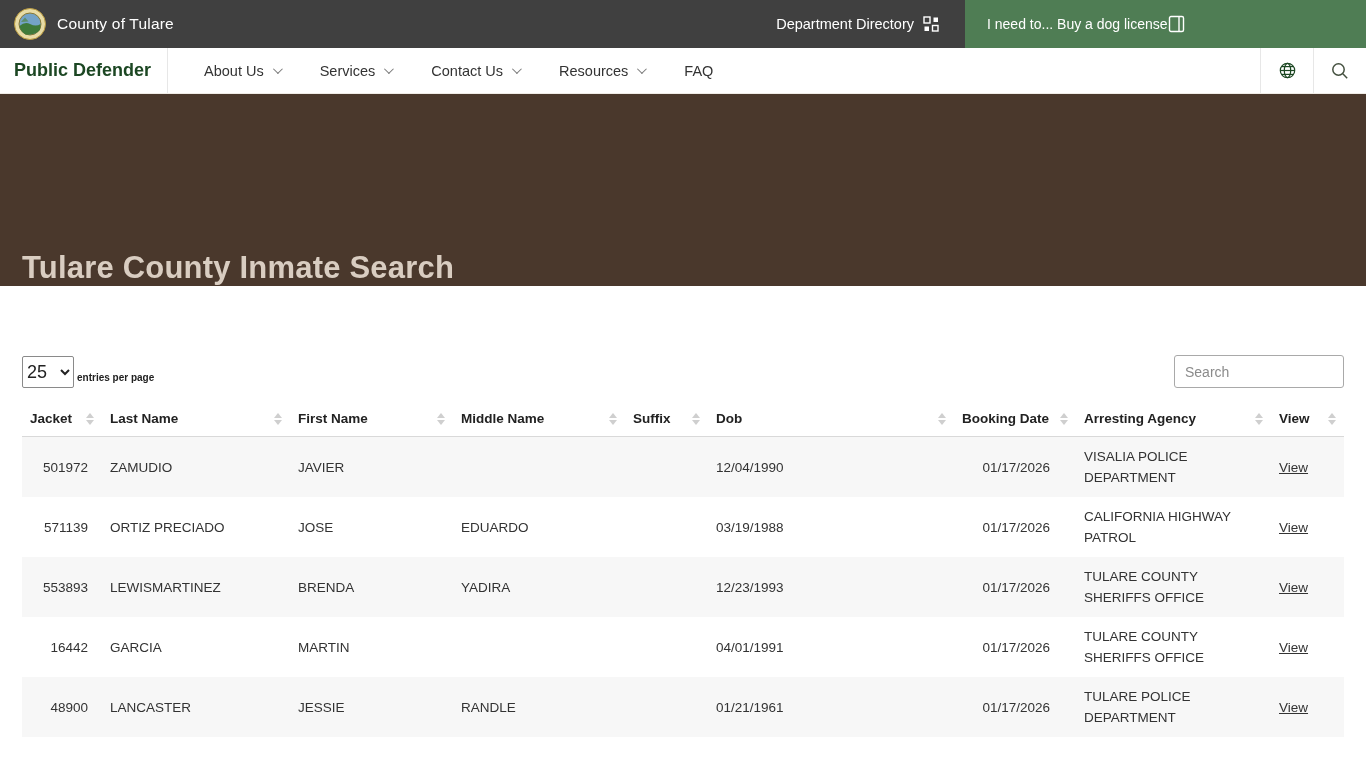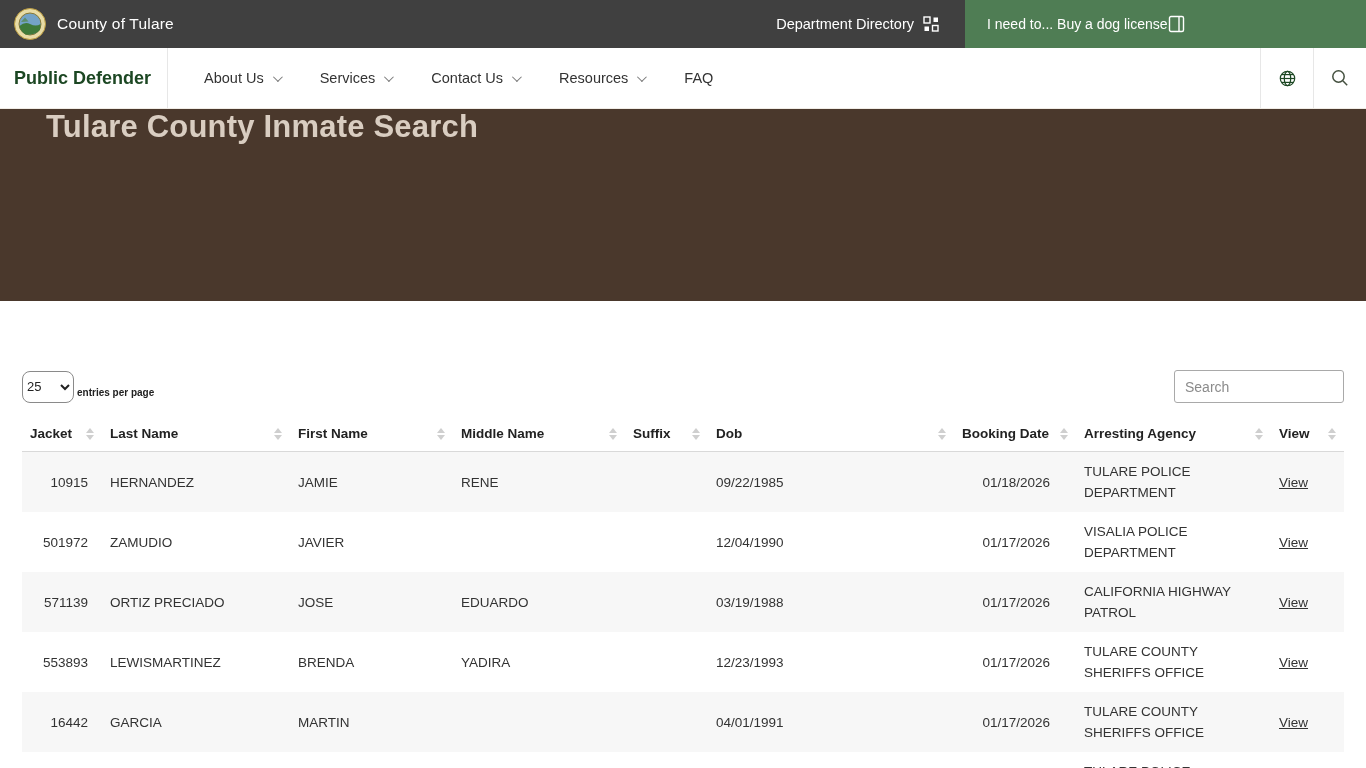--- a/index.html
+++ b/index.html
@@ -15,37 +15,37 @@
   .topbar-left { display:flex; align-items:center; gap:11px; padding-left:14px; flex:1; }
   .brand-text { font-size:15.5px; letter-spacing:.2px; }
   .dept-dir { display:flex; align-items:center; gap:9px; margin-right:26px; font-size:14.5px; cursor:pointer; }
   .ineedto {
     width:401px; background:#4f7d54; display:flex; align-items:center;
     padding:0 16px 0 22px; font-size:14px;
   }
   .topbar svg { display:block; }
 
   
-  .nav { height:61px; background:#fff; display:flex; align-items:stretch; border-bottom:1px solid #f0ece6; }
+  .nav { height:46px; background:#fff; display:flex; align-items:stretch; border-bottom:1px solid #f0ece6; }
   .site-title { display:flex; align-items:center; padding:0 16px 0 14px; font-size:18px; font-weight:700; color:#1c4723; cursor:pointer; }
   .v-div { width:1px; background:#e7e7e7; }
   .nav-items { display:flex; align-items:stretch; margin-left:16px; }
   .nav-item { display:flex; align-items:center; gap:9px; padding:0 20px; font-size:14.5px; color:#333; cursor:pointer; }
   .chev { width:7px; height:7px; border-right:1.5px solid #7a7a7a; border-bottom:1.5px solid #7a7a7a; transform:rotate(45deg) translateY(-2px); }
   .nav-right { margin-left:auto; display:flex; align-items:stretch; }
   .icon-cell { width:52px; display:flex; align-items:center; justify-content:center; cursor:pointer; }
 
   
-  .hero { height:192px; background:#4a382c; display:flex; align-items:flex-start;padding-left:24px; }
+  .hero { height:192px; background:#4a382c; display:flex; align-items:flex-end; }
   .hero-title { margin:0 0 0 22px; font-size:31px; font-weight:700; color:#d9cdc1; letter-spacing:.2px; }
 
   
   .content { padding:0 22px; }
   .controls { margin-top:69px; display:flex; align-items:center; }
-  .page-size { width:52px; height:32px; font-size:13px; border:1px solid #8a8a8a; border-radius:8px; background:#fff; color:#222; }
+  .page-size { width:52px; height:32px; font-size:18px; border:1px solid #8a8a8a; border-radius:2px; background:#fff; color:#222; }
   .entries-label { font-weight:700; font-size:10px; color:#222; margin-left:3px;margin-top:12px; }
   .search-box { margin-left:auto; width:170px; height:33px; border:1px solid #a9a9a9; border-radius:3px; padding:0 10px; font-size:14px; color:#15803d; font-family:"Liberation Sans", sans-serif; }
   .search-box::placeholder { color:#8b8b8b; }
 
   
   table.inmates { width:100%; border-collapse:collapse; margin-top:13px; table-layout:fixed; font-size:13.5px; }
   .inmates th { padding:10px 8px; border-bottom:1px solid #d9d9d9; font-weight:700; color:#222; cursor:pointer; }
   .th-inner { display:flex; align-items:center; justify-content:space-between; gap:4px; white-space:nowrap; }
   .sort { display:inline-flex; flex-direction:column; gap:2px; flex:0 0 auto; }
   .sort i { display:block; width:0; height:0; border-left:4px solid transparent; border-right:4px solid transparent; }
@@ -245,31 +245,20 @@
               <span class="sort">
                 <i class="up"></i>
                 <i class="dn"></i>
               </span>
             </span>
           </th>
       </tr>
     </thead>
     <tbody>
         <tr>
-      <td class="num">10915</td>
-      <td>HERNANDEZ</td>
-      <td>JAMIE</td>
-      <td>RENE</td>
-      <td></td>
-      <td>09/22/1985</td>
-      <td class="bk">01/18/2026</td>
-      <td>TULARE POLICE DEPARTMENT</td>
-      <td><a class="view-link">View</a></td>
-    </tr>
-        <tr>
       <td class="num">501972</td>
       <td>ZAMUDIO</td>
       <td>JAVIER</td>
       <td></td>
       <td></td>
       <td>12/04/1990</td>
       <td class="bk">01/17/2026</td>
       <td>VISALIA POLICE DEPARTMENT</td>
       <td><a class="view-link">View</a></td>
     </tr>

